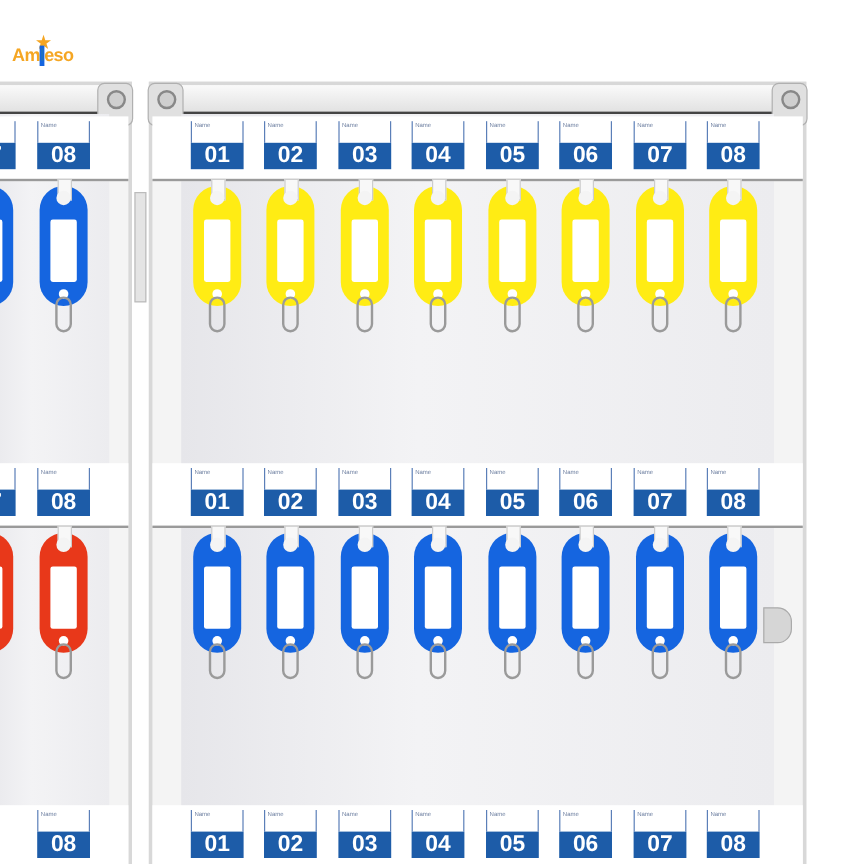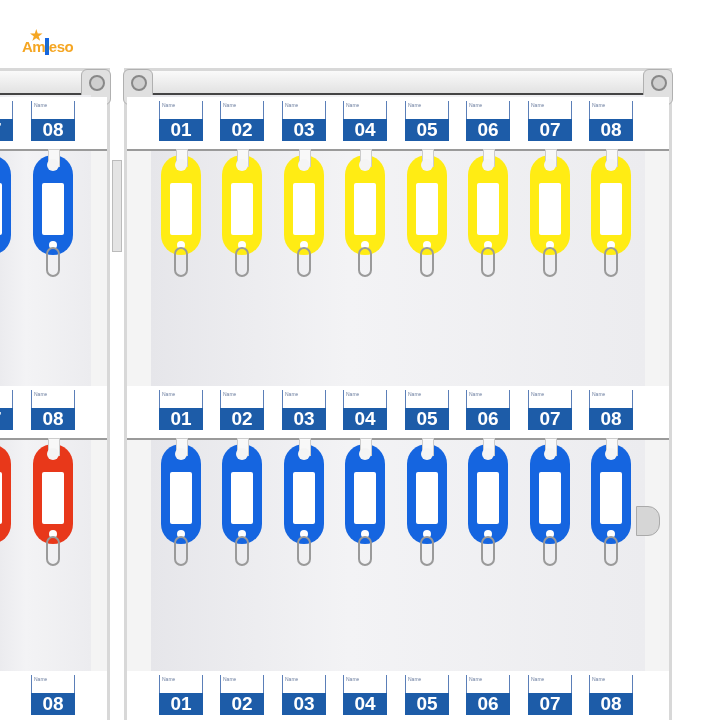--- a/index.html
+++ b/index.html
@@ -1,19 +1,19 @@
 <!DOCTYPE html>
 <html><head>
 <meta charset="utf-8">
 <style>
   html,body{margin:0;padding:0;}
   body{width:720px;height:720px;position:relative;overflow:hidden;background:#ffffff;font-family:"Liberation Sans",sans-serif;}
   .logo{position:absolute;left:10px;top:28px;width:70px;height:30px;}
   .logo .runner{position:absolute;left:20px;top:0;width:14px;height:14px;color:#f5a623;font-size:14px;line-height:14px;font-weight:bold;}
-  .logo .word{position:absolute;left:12px;top:10px;font-size:15px;font-weight:bold;color:#f5a623;letter-spacing:-0.5px;}
+  .logo .word{position:absolute;left:0;top:10px;font-size:15px;font-weight:bold;color:#f5a623;letter-spacing:-0.5px;}
   .logo .word .blue{color:#1f6fc4;}
 
   .cab{position:absolute;background:#f4f4f4;border:3px solid #d8d8d8;box-sizing:border-box;}
   .cab-left{left:-20px;top:68px;width:130px;height:660px;}
   .cab-right{left:124px;top:68px;width:548px;height:660px;}
   .top-rail{position:absolute;left:0;right:0;top:0;height:22px;background:linear-gradient(#fafafa,#e2e2e2);border-bottom:2px solid #444;}
   .corner{position:absolute;top:-2px;width:28px;height:34px;background:#e0e0e0;border:1px solid #b0b0b0;border-radius:6px;}
   .corner::after{content:"";position:absolute;left:7px;top:5px;width:12px;height:12px;border-radius:50%;border:2px solid #888;background:#cfcfcf;}
   .inner{position:absolute;background:linear-gradient(90deg,#e6e6ea,#f3f3f5 40%,#ececef);}
   .strip{position:absolute;left:0;right:0;height:52px;background:#ffffff;border-bottom:2px solid #9a9a9a;}

